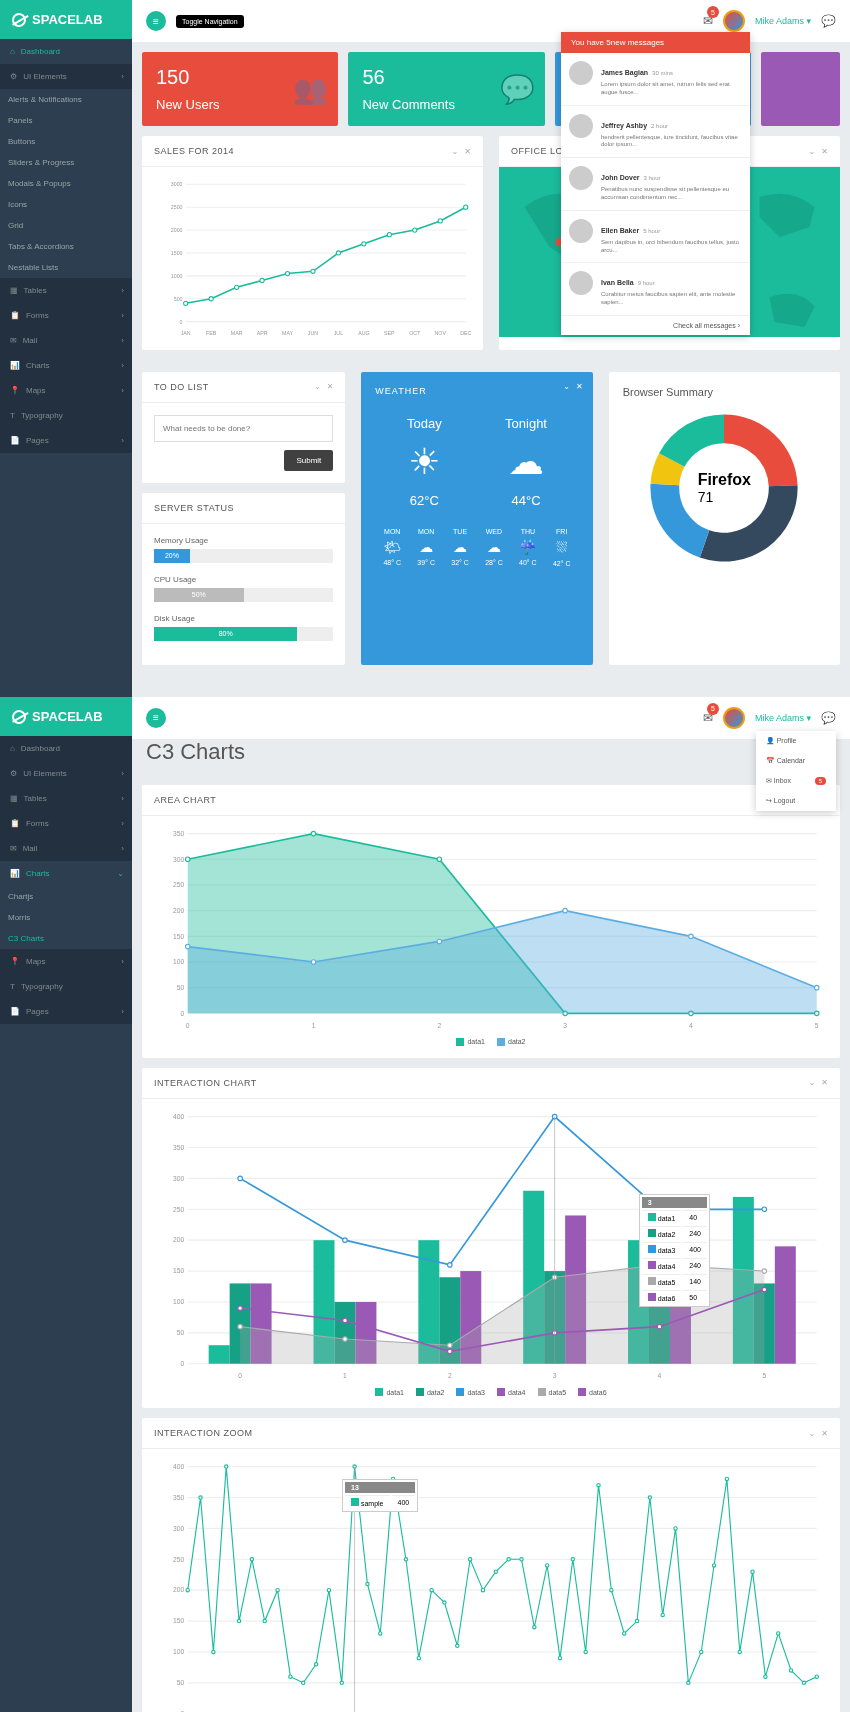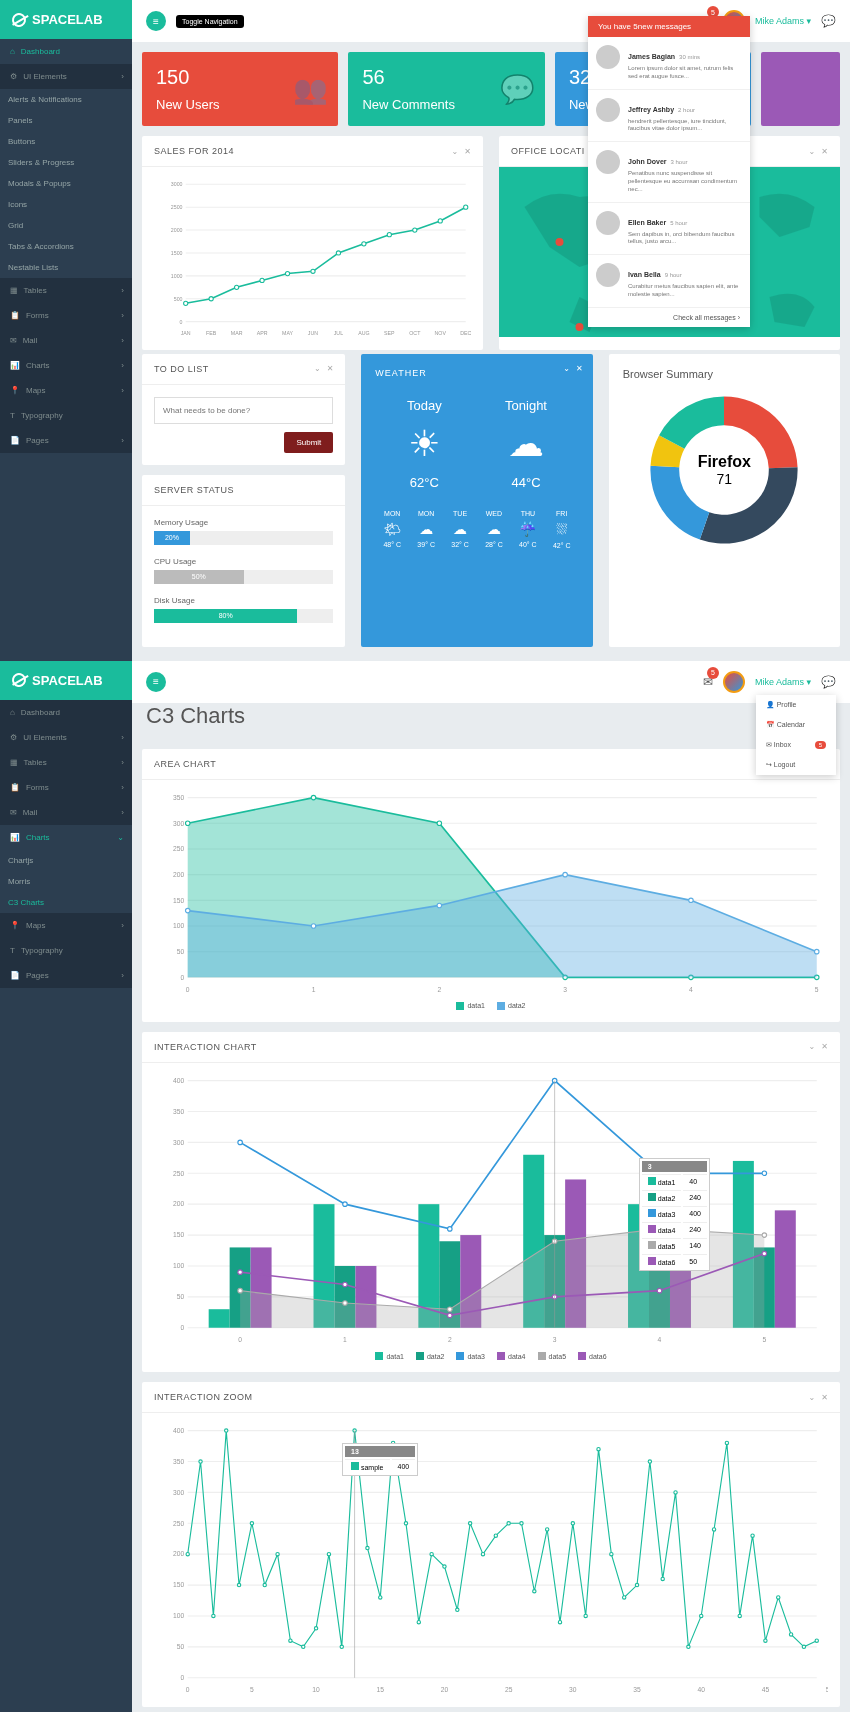--- a/index.html
+++ b/index.html
@@ -1,20 +1,20 @@
 <!DOCTYPE html>
 <html><head>
 <meta charset="utf-8">
 <style>
 *{margin:0;padding:0;box-sizing:border-box;font-family:Arial,sans-serif}
 body{background:#e8ecef;width:850px}
 .app{display:flex;flex-direction:column}
 .section{display:flex;position:relative}
 .sidebar{width:132px;background:#2c3e50;color:#fff;flex-shrink:0}
-.logo{background:#1abc9c;padding:12px;font-size:13px;font-weight:bold;display:flex;align-items:center;gap:6px}
+.logo{background:#1abc9c;padding:12px;font-size:13px;font-weight:bold;display:flex;align-items:flex-end;gap:6px}
 .logo-icon{width:14px;height:14px;border:2px solid #fff;border-radius:50%;position:relative;transform:rotate(-30deg)}
 .logo-icon:after{content:'';position:absolute;width:18px;height:2px;background:#fff;top:5px;left:-3px}
 .nav-item{padding:8px 10px;font-size:8px;color:#95a5a6;cursor:pointer;display:flex;align-items:center;gap:6px;position:relative}
 .nav-item.active{color:#1abc9c}
 .nav-item.header{background:#22303f;color:#7f8c8d}
 .nav-item .chev{position:absolute;right:8px;font-size:8px}
 .nav-sub{padding:6px 10px 6px 8px;font-size:8px;color:#95a5a6;cursor:pointer}
 .nav-sub.active{color:#1abc9c}
 .main{flex:1;background:#e8ecef;min-width:0}
 .topbar{background:#fff;padding:10px 14px;display:flex;align-items:center;gap:10px;position:relative}
@@ -29,50 +29,50 @@
 .content{padding:10px}
 .cards{display:flex;gap:10px;margin-bottom:10px}
 .card{flex:1;padding:14px;color:#fff;border-radius:2px;position:relative;overflow:hidden}
 .card.red{background:#e74c3c}
 .card.green{background:#1abc9c}
 .card.blue{background:#3498db}
 .card.purple{background:#9b59b6}
 .card-num{font-size:20px;font-weight:300}
 .card-label{font-size:13px;margin-top:8px}
 .card-icon{position:absolute;right:10px;top:50%;transform:translateY(-50%);font-size:28px;opacity:0.3}
-.row{display:flex;gap:16px;margin-bottom:4px}
+.row{display:flex;gap:16px;margin-bottom:22px}
 .panel{background:#fff;border-radius:2px;flex:1}
 .panel-header{padding:10px 12px;border-bottom:1px solid #eee;display:flex;align-items:center;justify-content:space-between}
 .panel-title{font-size:9px;color:#555;letter-spacing:0.5px}
 .panel-tools{display:flex;gap:6px;color:#aaa;font-size:8px}
 .panel-body{padding:12px}
 .chart-svg{width:100%;display:block}
 .todo-input{width:100%;padding:8px;border:1px solid #ddd;font-size:8px;color:#999}
-.submit-btn{background:#7f1d1d;color:#fff;border:none;padding:6px 12px;font-size:8px;float:right;margin-top:8px;cursor:pointer;border-radius:2px}
+.submit-btn{background:#404040;color:#fff;border:none;padding:6px 12px;font-size:8px;float:right;margin-top:8px;cursor:pointer;border-radius:2px}
 .server-item{margin-bottom:12px}
 .server-label{font-size:8px;color:#666;margin-bottom:4px}
 .progress{height:14px;background:#eee;position:relative}
 .progress-bar{height:100%;display:flex;align-items:center;justify-content:center;color:#fff;font-size:7px}
 .weather{background:#3498db;color:#fff;padding:14px;border-radius:2px;flex:1;position:relative}
 .weather-tools{position:absolute;top:10px;right:10px;font-size:8px;display:flex;gap:6px}
 .weather-title{font-size:9px;letter-spacing:1px}
 .weather-main{display:flex;justify-content:space-around;margin-top:20px;text-align:center}
 .weather-col h3{font-size:13px;font-weight:normal;margin-bottom:10px}
 .weather-icon{font-size:36px;margin:10px 0}
 .weather-temp{font-size:13px;margin-top:8px}
 .weather-days{display:flex;justify-content:space-between;margin-top:20px;font-size:7px;text-align:center}
 .weather-day{flex:1}
 .weather-day-icon{font-size:14px;margin:4px 0}
 .browser{background:#fff;padding:14px;flex:1;border-radius:2px}
 .browser-title{font-size:11px;color:#555;margin-bottom:10px}
 .donut{width:160px;height:160px;margin:0 auto;position:relative}
-.donut-center{position:absolute;top:50%;left:50%;transform:translate(-50%,-50%);text-align:center}
+.donut-center{position:absolute;top:50%;left:50%;transform:translate(-50%,-50%);text-align:left}
 .donut-label{font-size:16px;font-weight:bold}
 .donut-value{font-size:14px}
-.msg-dropdown{position:absolute;top:16px;right:100px;width:162px;background:#fff;box-shadow:0 2px 8px rgba(0,0,0,0.2);z-index:100}
+.msg-dropdown{position:absolute;top:32px;right:100px;width:189px;background:#fff;box-shadow:0 2px 8px rgba(0,0,0,0.2);z-index:100}
 .msg-header{background:#e74c3c;color:#fff;padding:6px 10px;font-size:8px}
 .msg-item{display:flex;gap:8px;padding:8px;border-bottom:1px solid #f0f0f0}
 .msg-avatar{width:24px;height:24px;border-radius:50%;background:#ccc;flex-shrink:0}
 .msg-content{flex:1;min-width:0}
 .msg-name{font-size:7px;color:#333;font-weight:bold}
 .msg-time{font-size:6px;color:#999;margin-left:4px}
 .msg-text{font-size:6px;color:#777;margin-top:2px;line-height:1.3}
 .msg-footer{padding:6px 10px;text-align:right;font-size:7px;color:#555;cursor:pointer}
 .user-dropdown{position:absolute;top:34px;right:14px;width:80px;background:#fff;box-shadow:0 2px 8px rgba(0,0,0,0.2);z-index:100}
 .user-dropdown-item{padding:6px 10px;font-size:7px;color:#555;display:flex;align-items:center;gap:6px;cursor:pointer}

